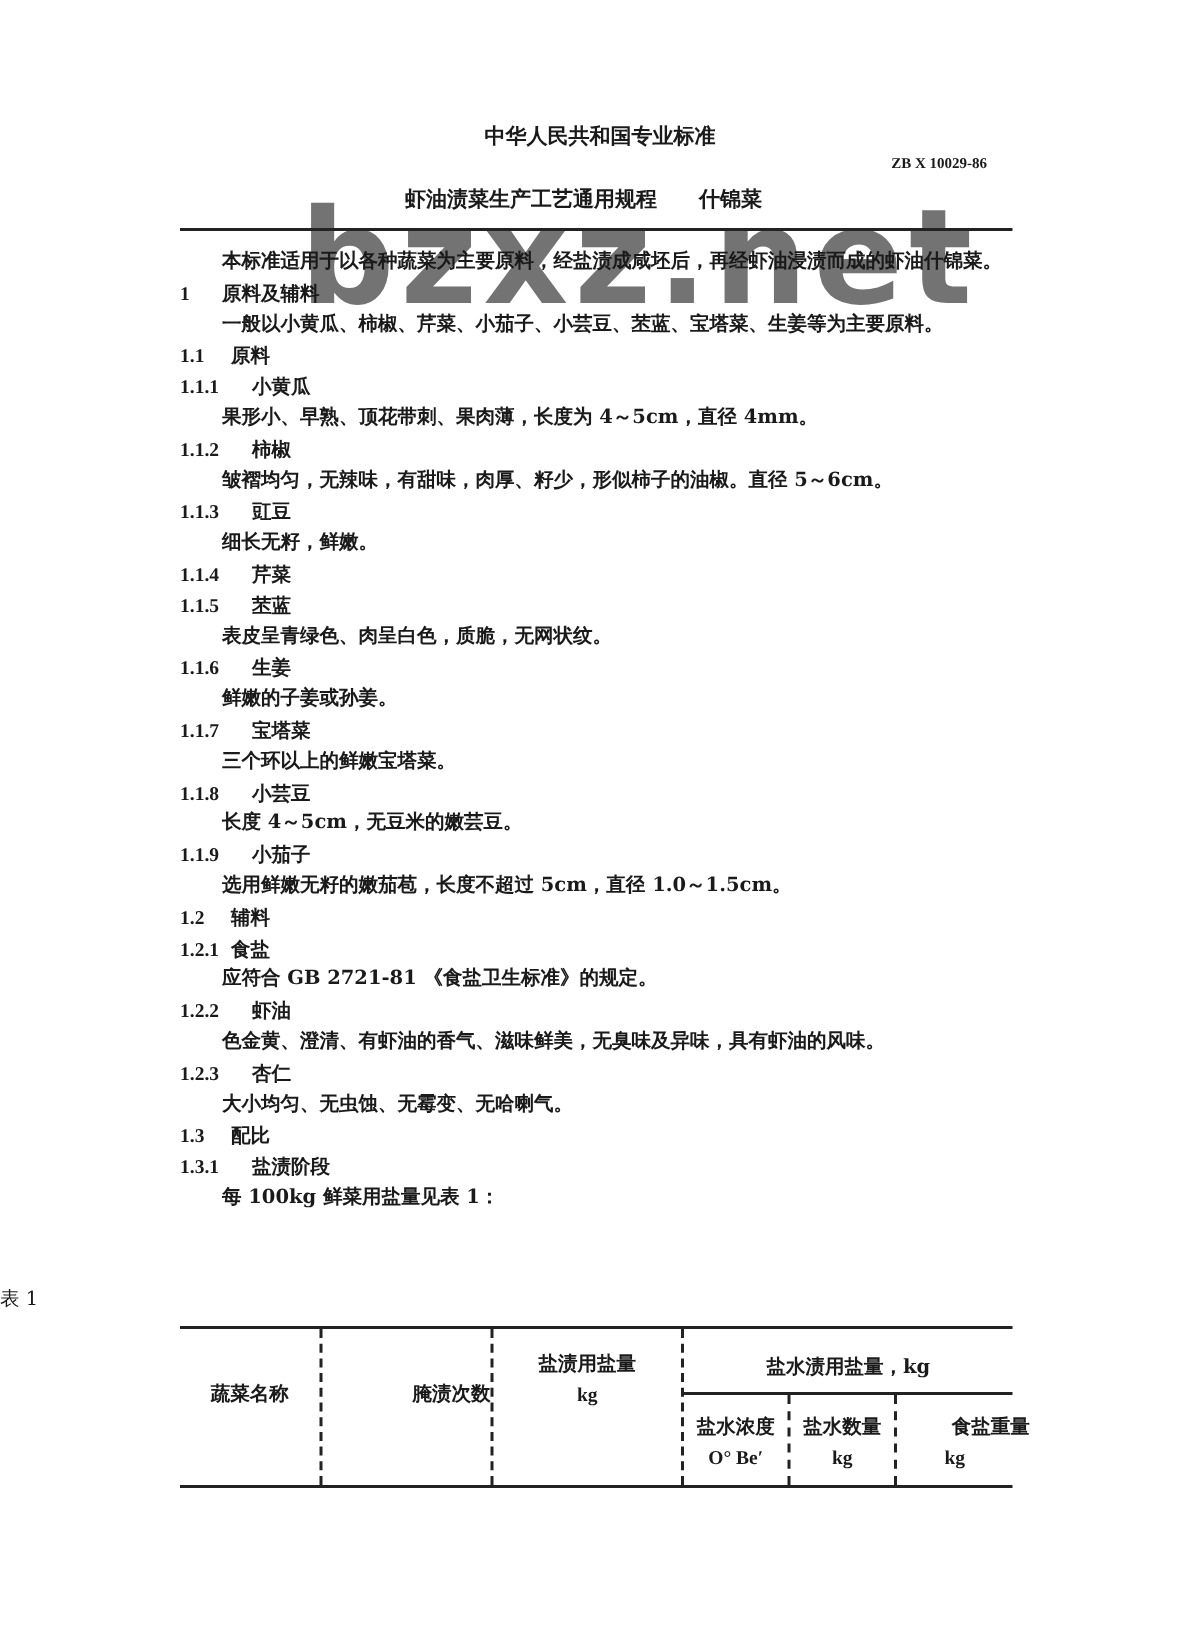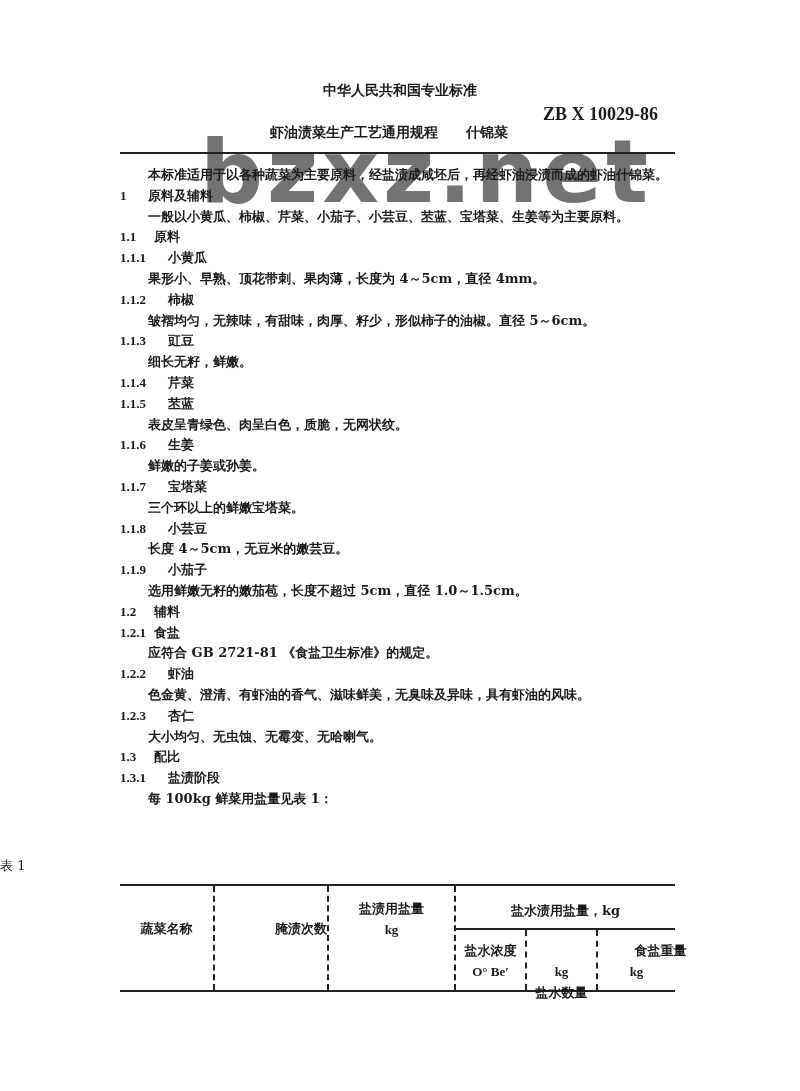--- a/index.html
+++ b/index.html
@@ -7,21 +7,21 @@
       width: 800px; height: 1091px; background: #ffffff; position: relative; overflow: hidden;
       font-family: "DejaVu Serif", "Liberation Serif", serif; color: #1a1a1a;
     }
     .watermark {
       position: absolute; left: 200px; top: 128px; font-family: "DejaVu Sans", "Liberation Sans", sans-serif;
       font-weight: bold; font-size: 88px; letter-spacing: 4px; color: #737373; line-height: 1; z-index: 0;
       user-select: none;
     }
     .page { position: absolute; left: 0; top: 0; width: 800px; height: 1091px; z-index: 1; }
     .std-title { position: absolute; left: 0; width: 800px; top: 82px; text-align: center; font-size: 14px; font-weight: bold; }
-    .std-code { position: absolute; right: 142px; top: 104px; font-family: "Liberation Serif", serif; font-size: 18px; font-weight: bold; }
+    .std-code { position: absolute; right: 142px; top: 104px; font-family: "Liberation Serif", serif; font-size: 10px; font-weight: bold; }
     .doc-title { position: absolute; left: 270px; top: 124px; font-size: 14px; font-weight: bold; white-space: pre; font-family: Liberation Serif, serif; }
     .rule-top { position: absolute; left: 120px; width: 555px; top: 152px; height: 2px; background: #222; }
     .body-text { position: absolute; left: 120px; width: 560px; top: 165px; font-size: 13px; font-weight: bold; line-height: 20.8px; }
     .line { height: 20.8px; white-space: nowrap; }
     .indent { padding-left: 28px; }
     .para { text-indent: 28px; white-space: normal; height: auto; }
     .num { display: inline-block; width: 48px; font-family: "Liberation Serif", serif; }
     .num.short { width: 28px; }
     .num.tight { width: 34px; }
     .table-caption { position: absolute; left: 0; width: 740px; top: 857px; font-size: 13px; font-weight: normal; }
@@ -106,18 +106,18 @@
     <div class="vline" style="left:476px; top:46px; height:60px;"></div>
 
     <div class="cell" style="left:0; width:93px; top:36px;">蔬菜名称</div>
     <div class="cell" style="left:95px; width:112px; top:36px;text-align:right;">腌渍次数</div>
     <div class="cell" style="left:209px; width:125px; top:16px;">盐渍用盐量</div>
     <div class="cell" style="left:209px; width:125px; top:38px; font-family:'Liberation Serif', serif;">kg</div>
     <div class="cell" style="left:336px; width:219px; top:18px;">盐水渍用盐量，kg</div>
 
     <div class="cell" style="left:336px; width:69px; top:58px;">盐水浓度</div>
     <div class="cell" style="left:336px; width:69px; top:80px; font-family:'Liberation Serif', serif;">O°  Be′</div>
-    <div class="cell" style="left:407px; width:69px; top:58px;margin-top:42px;">盐水数量</div>
+    <div class="cell" style="left:407px; width:69px; top:58px;">盐水数量</div>
     <div class="cell" style="left:407px; width:69px; top:80px; font-family:'Liberation Serif', serif;">kg</div>
     <div class="cell" style="left:502px; width:77px; top:58px;">食盐重量</div>
     <div class="cell" style="left:478px; width:77px; top:80px; font-family:'Liberation Serif', serif;">kg</div>
   </div>
 </div>
 
 </body></html>

